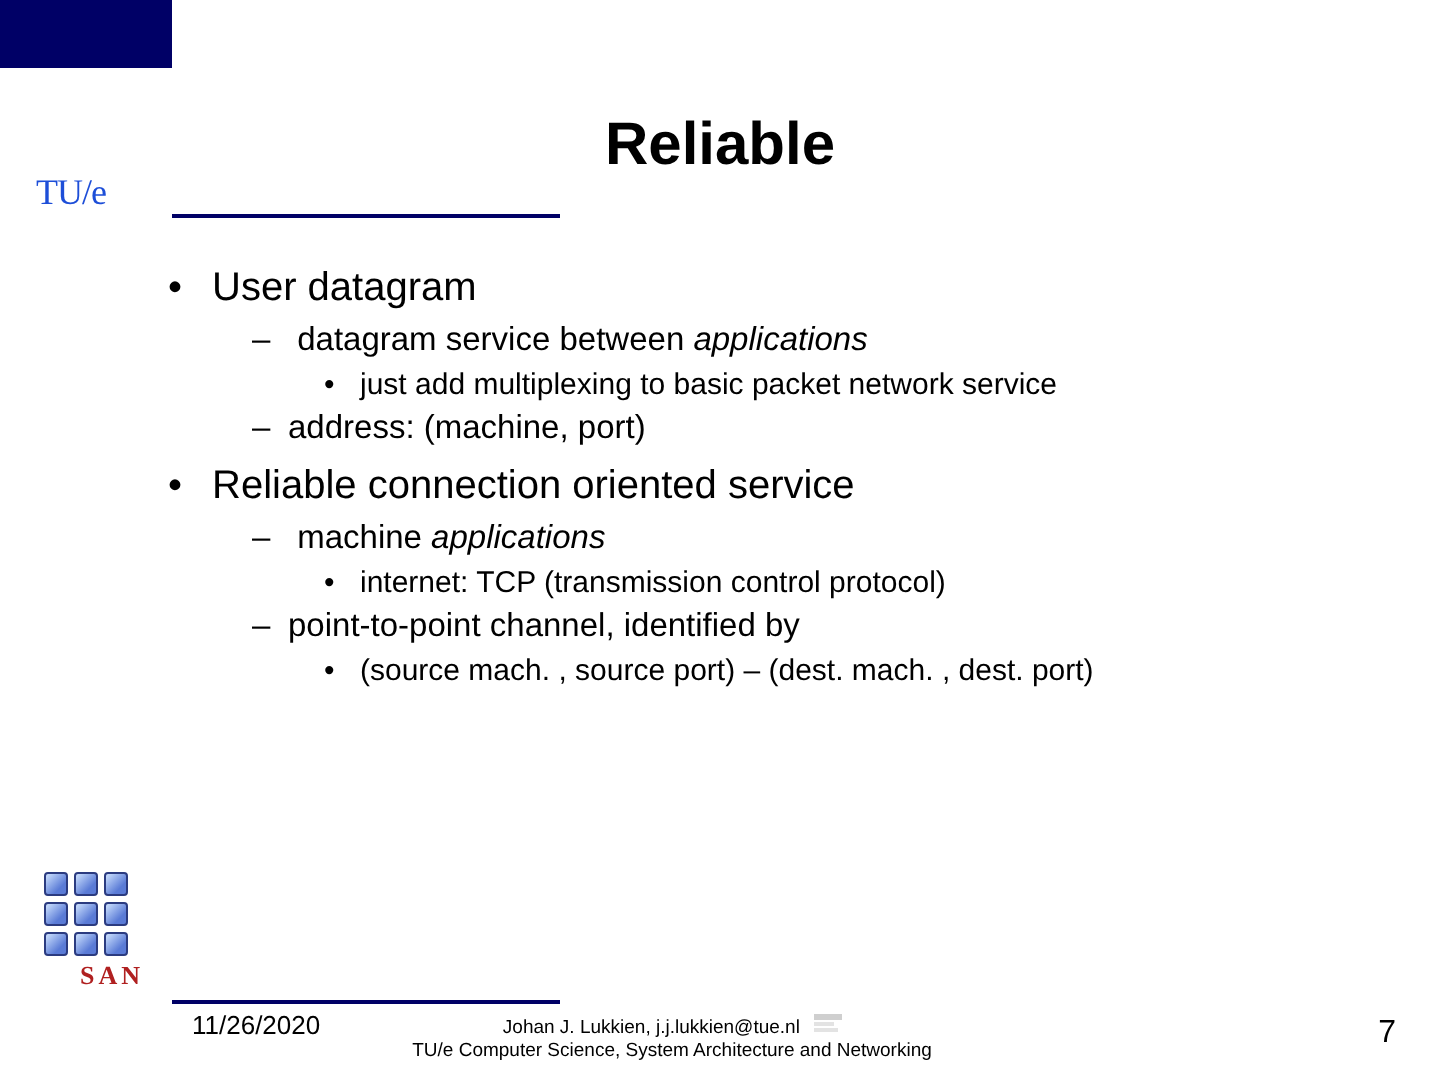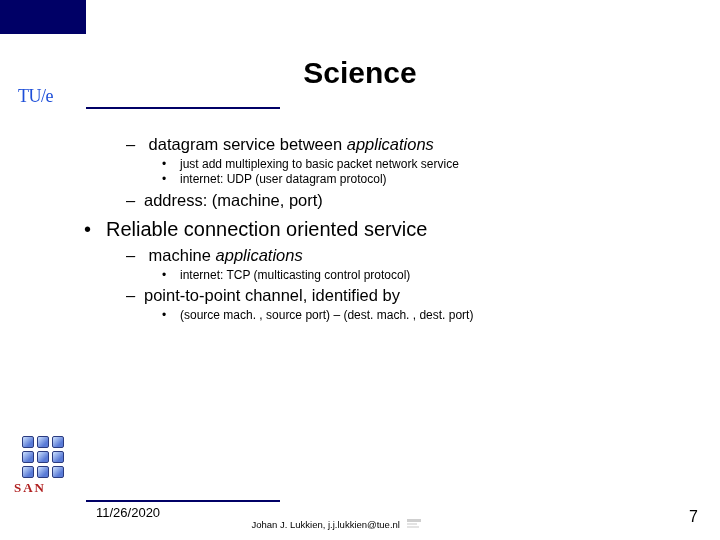--- a/index.html
+++ b/index.html
@@ -46,41 +46,41 @@
     left: 90px;
     top: 132px;
     width: 600px;
     font-size: 15px;
     line-height: 1.28;
   }
   .b1 { margin: 0 0 2px 0; font-size: 20px; }
   .b1::before { content: "\2022"; display: inline-block; width: 22px; margin-left: -6px; }
   .b2 { margin: 2px 0 2px 36px; font-size: 16.5px; }
   .b2::before { content: "\2013"; display: inline-block; width: 18px; }
-  .b3 { margin: 0 0 0 72px; font-size: 12px; }
+  .b3 { margin: 0 0 0 72px; font-size: 15px; }
   .b3::before { content: "\2022"; display: inline-block; width: 18px; }
   .emph { font-style: italic; text-align: right; }
   .gap { height: 4px; }
   .bottom-logo {
     position: absolute;
     left: 14px; bottom: 44px;
     width: 58px;
   }
   .bottom-logo .grid {
     display: flex; flex-direction: column; gap: 3px; align-items: center;
   }
   .bottom-logo .row { display: flex; gap: 3px; }
   .node {
     width: 10px; height: 10px;
     background: linear-gradient(135deg,#cfe3ff,#5a7bd6 70%);
     border: 1px solid #2b3b80;
     border-radius: 2px;
   }
   .san {
-    text-align: left;
+    text-align: right;
     font-size: 13px;
     color: #b02020;
     letter-spacing: 2px;
     font-weight: bold;
     font-family: Georgia, serif;
     margin-top: 2px;
   }
   .hr2 {
     position: absolute;
     left: 86px; bottom: 38px;
@@ -112,35 +112,35 @@
     opacity: 0.4;
   }
 </style>
 </head>
 <body>
 
 <div class="bar-top"></div>
 <div class="logo-tue">TU/e</div>
 <div class="hr1"></div>
 
-<div class="title">Science</div>
+<div class="title">Reliable</div>
 
 <div class="body">
+  <div class="b1">User datagram</div>
   <div class="b2">
     <span>datagram service between </span><span class="emph">applications</span>
   </div>
   <div class="b3">just add multiplexing to basic packet network service</div>
-  <div class="b3">internet: UDP (user datagram protocol)</div>
   <div class="b2">address: (machine, port)</div>
   <div class="gap"></div>
   <div class="b1">Reliable connection oriented service</div>
   <div class="b2">
     <span>machine </span><span class="emph">applications</span>
   </div>
-  <div class="b3">internet: TCP (multicasting control protocol)</div>
+  <div class="b3">internet: TCP (transmission control protocol)</div>
   <div class="b2">point-to-point channel, identified by</div>
   <div class="b3">(source mach. , source port) – (dest. mach. , dest. port)</div>
 </div>
 
 <div class="bottom-logo">
   <div class="grid">
     <div class="row">
         <span class="node"></span>
         <span class="node"></span>
         <span class="node"></span>
@@ -164,14 +164,15 @@
 <div class="footer-center">
   <span>Johan J. Lukkien, j.j.lukkien@tue.nl</span>
   <span class="mini-logo">
     <svg width="14" height="10">
         <rect x="0" y="0" width="14" height="3" fill="#888"></rect>
         <rect x="0" y="4" width="10" height="2" fill="#bbb"></rect>
         <rect x="0" y="7" width="12" height="2" fill="#bbb"></rect>
       </svg>
   </span>
   <br>
+  <span>TU/e Computer Science, System Architecture and Networking</span>
 </div>
 <div class="pagenum">7</div>
 
 </body></html>

